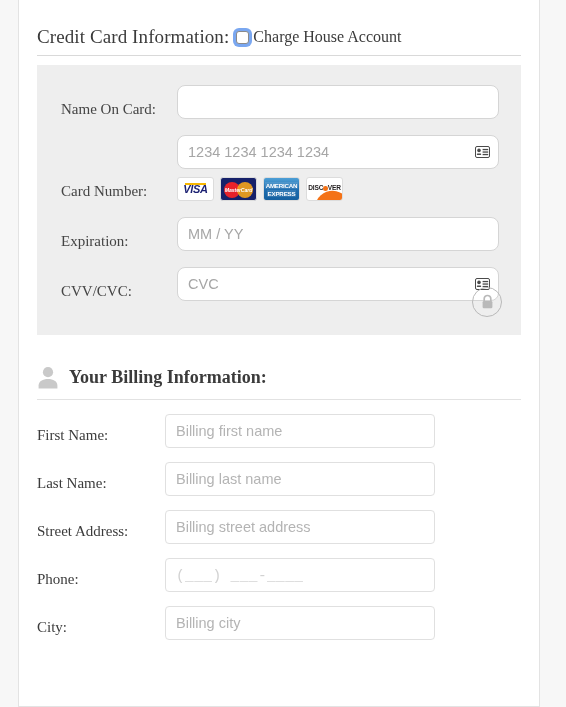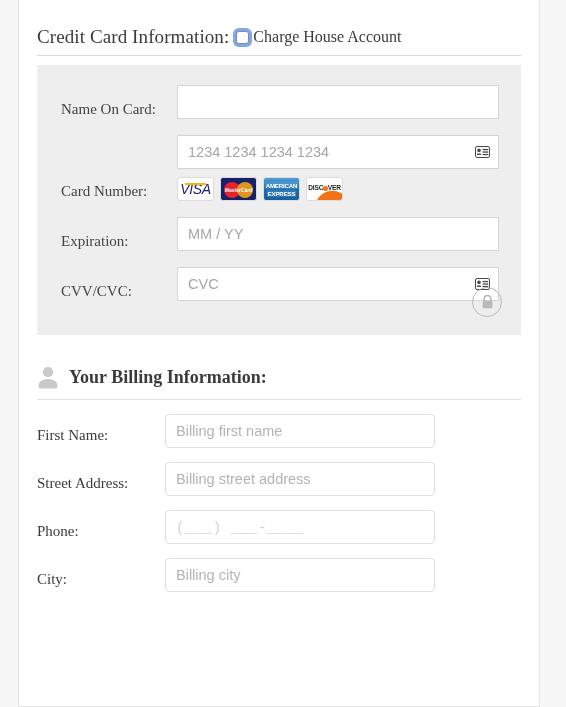--- a/index.html
+++ b/index.html
@@ -90,21 +90,21 @@
     color: #444444;
     line-height: 20px;
     padding-top: 7px;
   }
   .field-col { flex: 1 1 auto; min-width: 0; }
 
   .inp {
     width: 100%;
     height: 34px;
     border: 1px solid #d5d5d5;
-    border-radius: 0;
+    border-radius: 8px;
     background: #ffffff;
     padding: 0 32px 0 10px;
     font-family: "Liberation Sans", sans-serif;
     font-size: 14.5px;
     color: #8b5cf6;
     outline: none;
     display: block;
   }
   .inp::placeholder { color: #a6a6a6; opacity: 1; }
   .inp.plain { padding-right: 10px; }
@@ -134,23 +134,23 @@
     background: #ffffff;
     overflow: hidden;
     position: relative;
     flex: none;
   }
 
   
   .brand-visa { display: flex; align-items: center; justify-content: center; }
   .visa-text {
     font-family: "Liberation Sans", sans-serif;
-    font-weight: normal;
+    font-weight: bold;
     font-style: italic;
-    font-size: 14px;
+    font-size: 11px;
     color: #1a1f71;
     letter-spacing: -0.3px;
     line-height: 1;
   }
   .visa-bar {
     position: absolute;
     left: 7px; right: 7px;
     top: 5px;
     height: 1.6px;
     background: #f7b600;
@@ -406,20 +406,24 @@
     <div class="billing-title">Your Billing Information:</div>
   </div>
   <div class="hr-billing"></div>
 
   <div class="billing-rows">
     <div class="brow">
       <div class="brow-label">First Name:</div>
       <input class="binp" type="text" placeholder="Billing first name" style="">
     </div>
     <div class="brow">
+      <div class="brow-label">Last Name:</div>
+      <input class="binp" type="text" placeholder="Billing last name" style="">
+    </div>
+    <div class="brow">
       <div class="brow-label">Street Address:</div>
       <input class="binp" type="text" placeholder="Billing street address" style="">
     </div>
     <div class="brow">
       <div class="brow-label">Phone:</div>
       <input class="binp mask" type="text" placeholder="(___) ___-____" style="">
     </div>
     <div class="brow">
       <div class="brow-label">City:</div>
       <input class="binp" type="text" placeholder="Billing city" style="">

